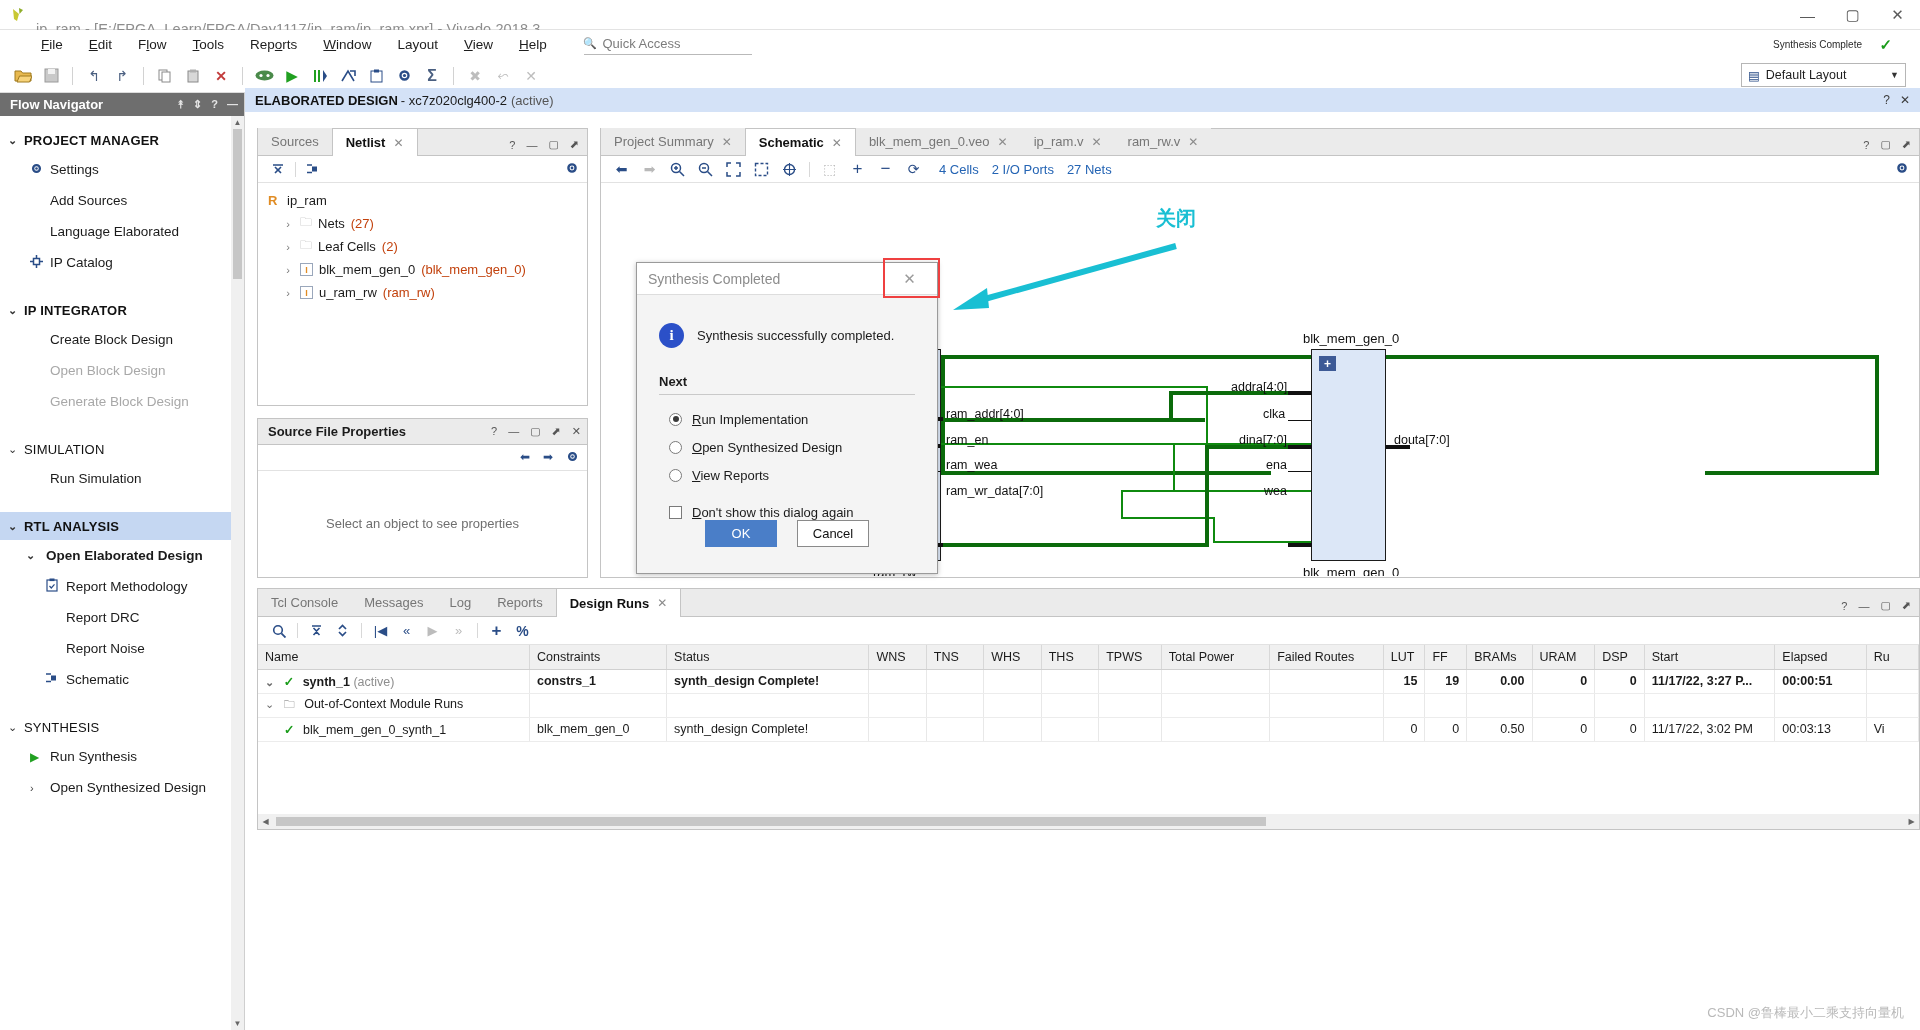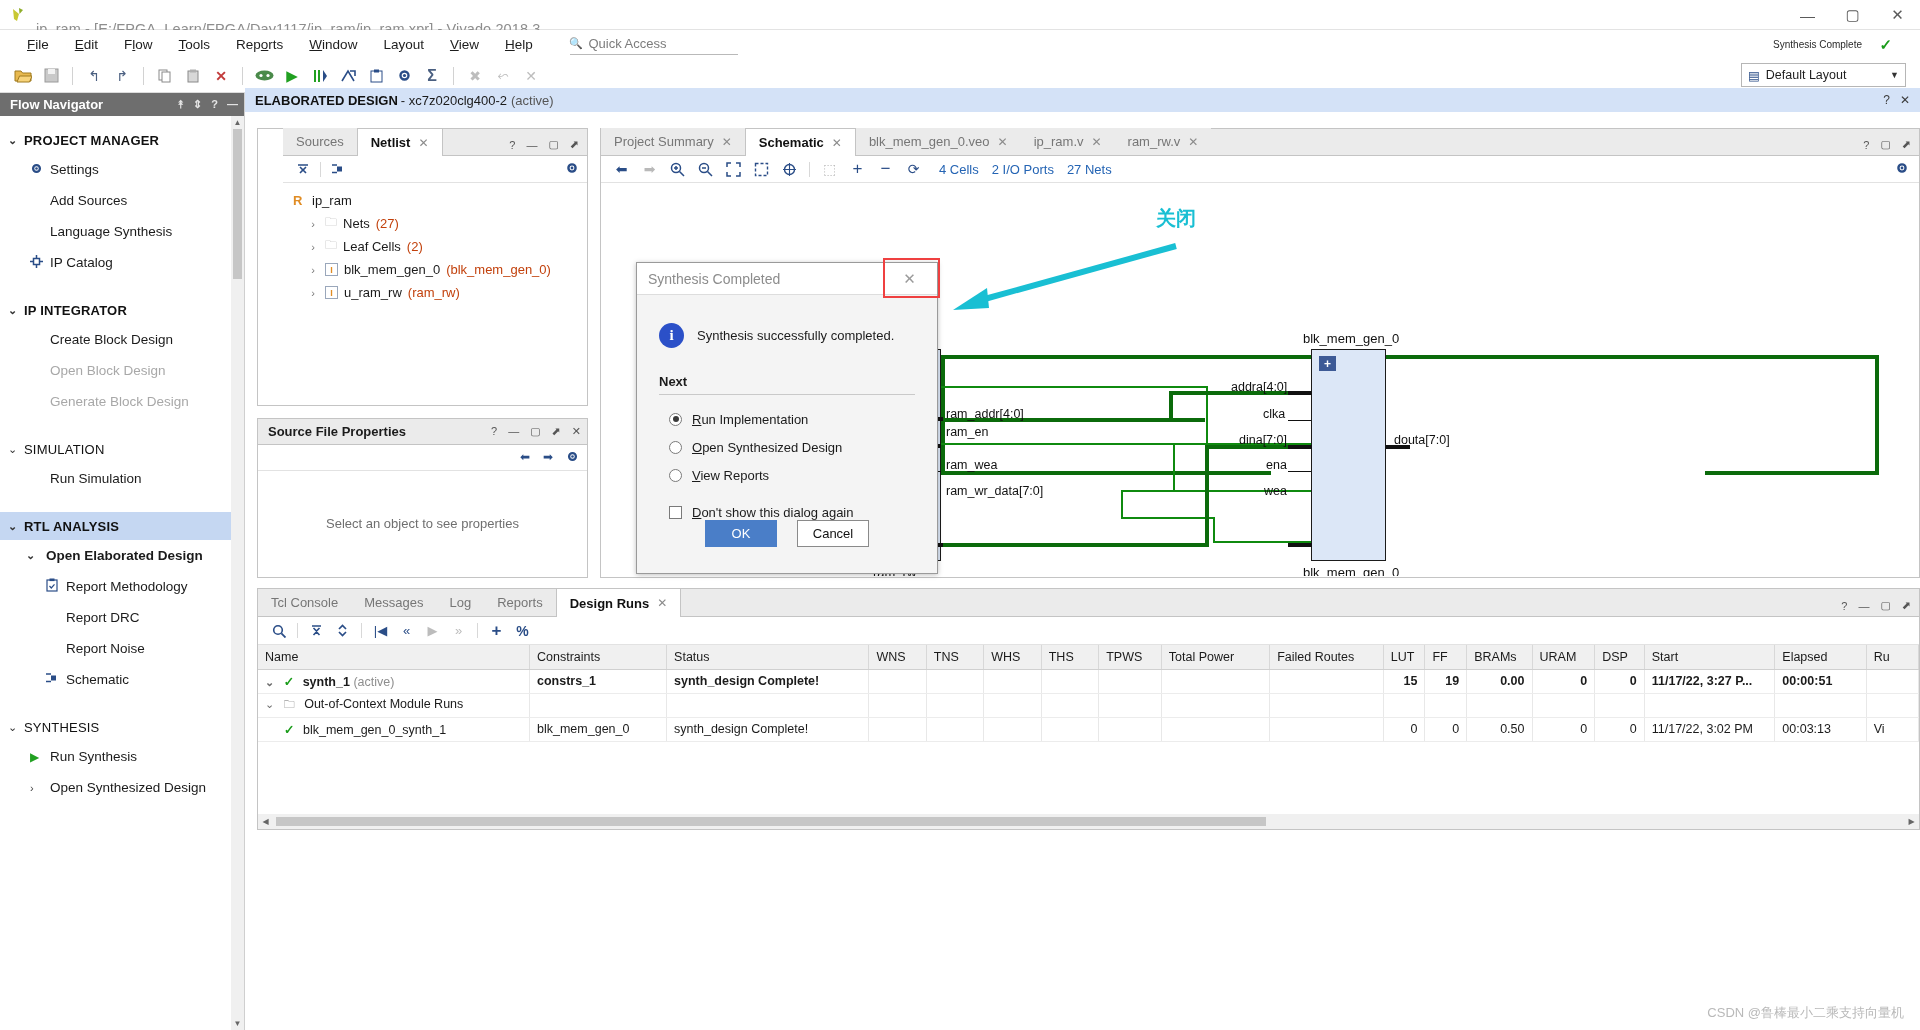--- a/index.html
+++ b/index.html
@@ -19,21 +19,21 @@
   }
   .titlebar .tlogo{ width:20px;height:20px; margin:0 6px 0 4px; position:relative;}
   .titlebar .ttext{ color:#8d8d8d; font-size:14.5px; letter-spacing:.1px;margin-top:28px;}
   .wbtns{ position:absolute; right:0; top:0; height:30px; display:flex; }
   .wbtn{ width:45px;height:30px; display:flex;align-items:center;justify-content:center;
          color:#5a5a5a; font-size:15px; }
 
   
   .menubar{
     height:29px; background:#ffffff; display:flex; align-items:center;
-    padding-left:14px; position:relative; border-bottom:1px solid #ffffff;text-align:center;
+    padding-left:28px; position:relative; border-bottom:1px solid #ffffff;text-align:center;
   }
   .menubar .mi{ padding:0 13px; font-size:13.5px; color:#1d1d1d; height:29px; line-height:29px;}
   .menubar .mi u{ text-decoration:underline;}
   .quick{
     margin-left:24px; width:168px; height:21px;
     border-bottom:1px solid #b9b9b9; display:flex; align-items:center; gap:5px;
     color:#7c7c7c; font-size:13px;
   }
   .quick .qic{ font-size:11px; color:#6f6f6f;}
   .synthstat{ position:absolute; right:58px; top:0; height:29px; line-height:29px;
@@ -101,21 +101,21 @@
   .ptab .x{ font-size:12px; color:#8a8a8a; font-weight:normal;}
   .ptabs .ctrls{ margin-left:auto; display:flex; gap:11px; padding:0 8px 4px 0; color:#555; font-size:11px; align-items:flex-end;}
   .ptool{ height:27px; background:#fff; display:flex; align-items:center; gap:2px;
           padding-left:8px; border-bottom:1px solid #e2e2e2; position:relative;}
   .ptool .tb{ width:23px;height:22px;display:flex;align-items:center;justify-content:center;
               color:#2a4d87; font-size:13px;}
   .ptool .gear{ position:absolute; right:8px; color:#2a4d87; font-size:13px;}
   .ptool .vsep{ width:1px;height:15px;background:#d8d8d8; margin:0 4px;}
 
   
-  #netlist{ left:257px; top:128px; width:331px; height:278px;padding-left:25px;}
+  #netlist{ left:257px; top:128px; width:331px; height:278px;}
   .tree{ padding:6px 0 0 6px; font-size:13px;}
   .trow{ height:23px; display:flex; align-items:center; gap:6px; padding-left:4px;}
   .trow .ar{ width:12px; color:#7a7a7a; font-size:11px; text-align:center;}
   .trow .badge{ color:#e08c24; font-weight:bold; font-size:13px; width:13px;}
   .trow .fold{ color:#b2b2b2; font-size:12px;}
   .trow .modico{ width:13px;height:13px;border:1px solid #9aa7bb; color:#e08c24;
       font-size:9px; font-weight:bold; display:inline-flex;align-items:center;justify-content:center;}
   .trow .dim{ color:#c2410c;}
   .indent1{ padding-left:18px;}
 
@@ -356,21 +356,21 @@
             </svg>
         </span>
         <span>Settings</span>
       </div>
       <div class="sub">
         <span class="ico"></span>
         <span>Add Sources</span>
       </div>
       <div class="sub">
         <span class="ico"></span>
-        <span>Language Synthesis</span>
+        <span>Language Elaborated</span>
       </div>
       <div class="sub">
         <span class="ico">
           <svg width="13" height="13" viewBox="0 0 13 13">
               <rect x="3.5" y="3.5" width="6" height="6" fill="none" stroke="#2a4d87" stroke-width="1.5"></rect>
               <path d="M6.5 0v3.5M6.5 9.5V13M0 6.5h3.5M9.5 6.5H13" stroke="#2a4d87" stroke-width="1.5"></path>
             </svg>
         </span>
         <span>IP Catalog</span>
       </div>
@@ -682,21 +682,21 @@
 
       <div class="blkname" style="left:272px; top:148px;">u_ram_rw</div>
       <div class="blk" style="left:265px; top:166px; width:75px; height:212px;">
         <div class="plus" style="left:7px; top:6px;">+</div>
       </div>
       <div class="blkname" style="left:272px; top:382px;">ram_rw</div>
       <div class="pin" style="left:222px; top:224px;">clk</div>
       <div class="pin" style="left:155px; top:250px;">ram_rd_data[7:0]</div>
       <div class="pin" style="left:206px; top:275px;">rst_n</div>
       <div class="pin" style="left:345px; top:224px;">ram_addr[4:0]</div>
-      <div class="pin" style="left:345px; top:242px;">ram_en</div>
+      <div class="pin" style="left:345px; top:250px;">ram_en</div>
       <div class="pin" style="left:345px; top:275px;">ram_wea</div>
       <div class="pin" style="left:345px; top:301px;">ram_wr_data[7:0]</div>
       <div class="pinline" style="left:243px; top:237px; width:22px;"></div>
       <div class="pinstub" style="left:318px; top:234px; width:24px;"></div>
       <div class="pinstub" style="left:316px; top:261px; width:24px;"></div>
       <div class="pinline" style="left:318px; top:262px; width:22px;"></div>
       <div class="pinline" style="left:243px; top:351px; width:22px;"></div>
       <div class="pinline" style="left:318px; top:288px; width:22px;"></div>
       <div class="pinstub" style="left:318px; top:360px; width:24px;"></div>
 

